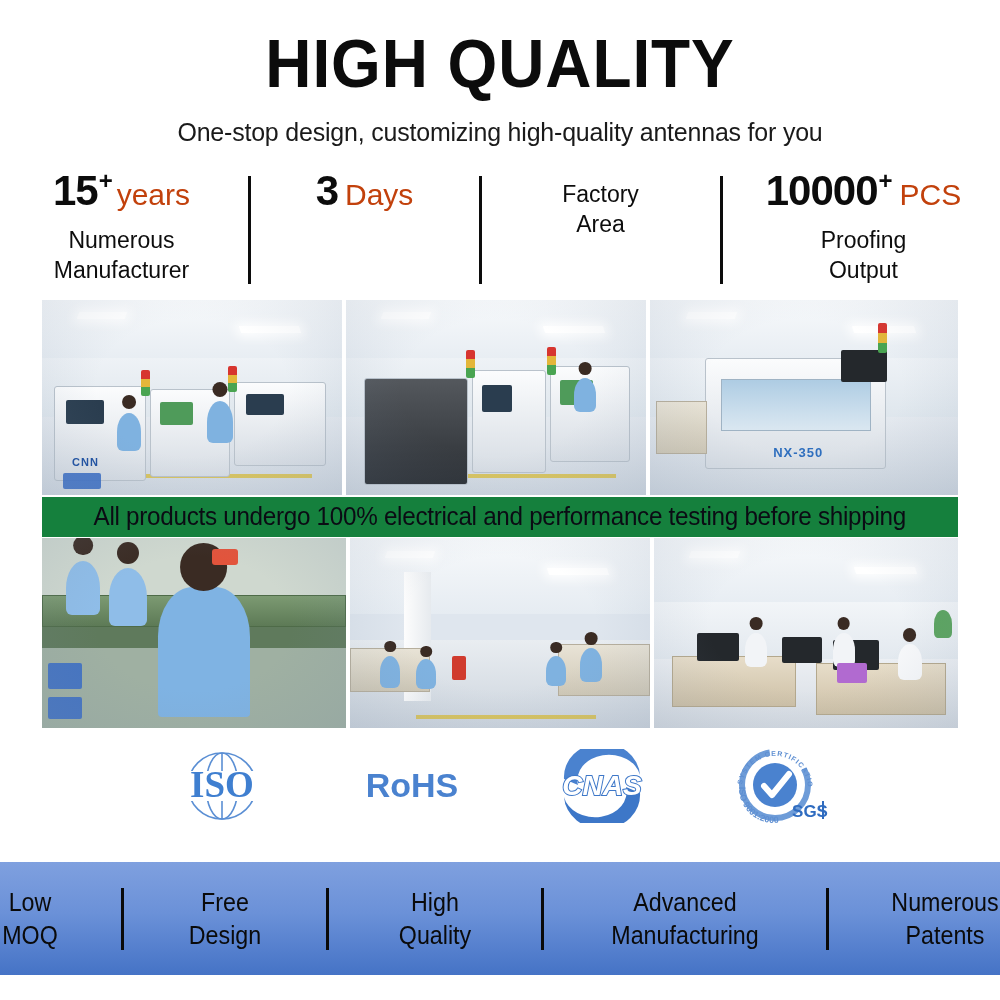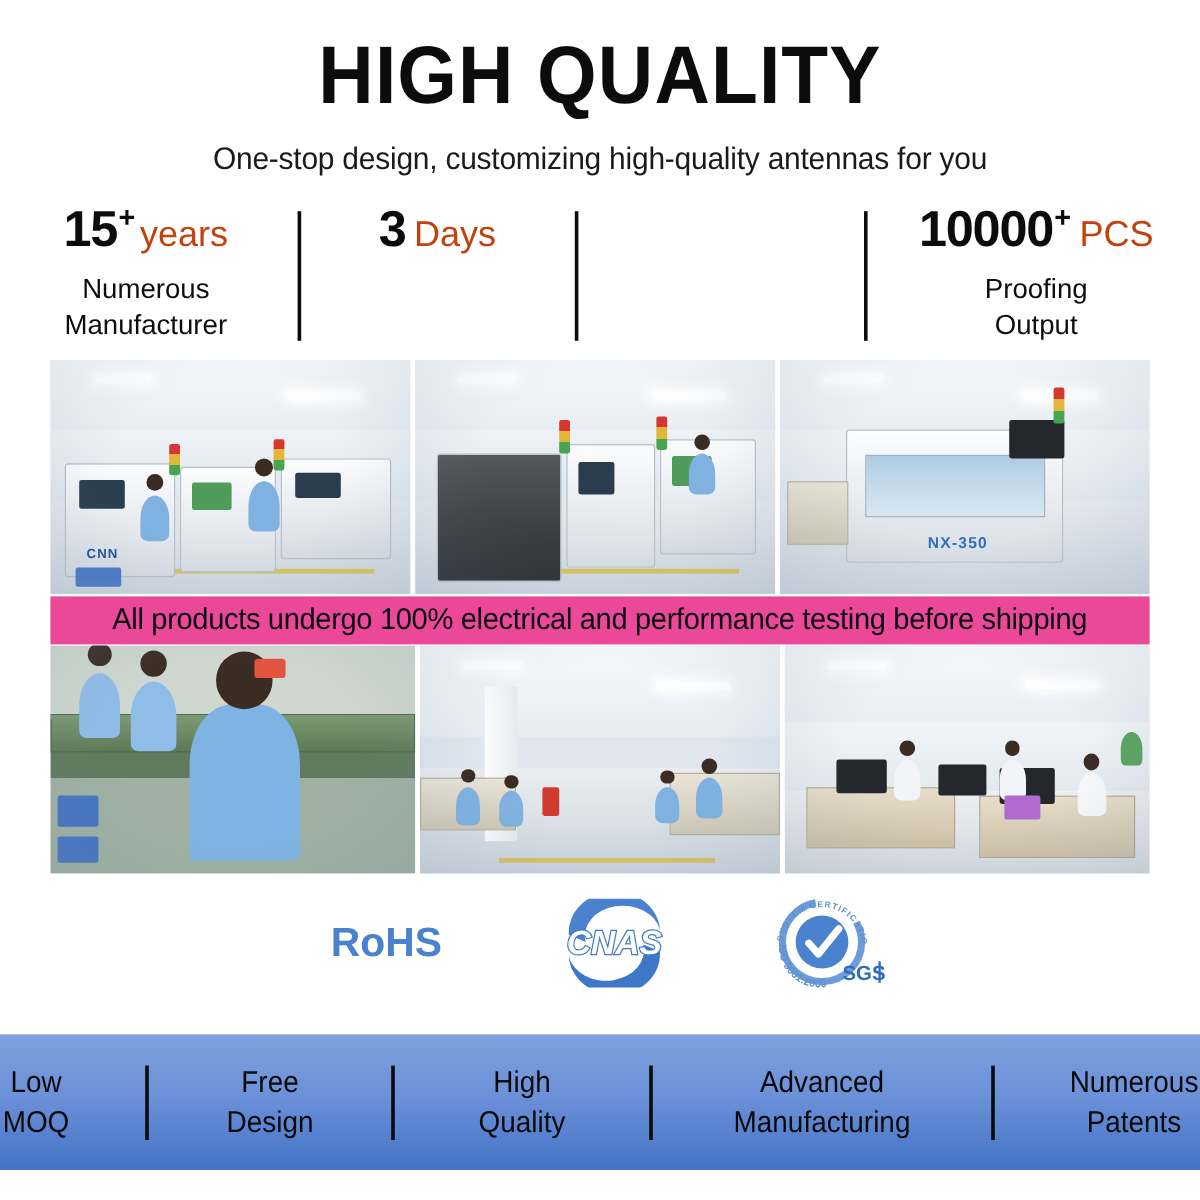--- a/index.html
+++ b/index.html
@@ -216,21 +216,21 @@
     background: radial-gradient(ellipse at 50% 45%, rgba(255,255,255,0) 45%, rgba(120,140,165,0.18) 100%);
   }
 
   
   .overlay-banner {
     position: absolute;
     left: 0;
     right: 0;
     top: 197px;
     height: 40px;
-    background: #ec4899;
+    background: #15803d;
     display: flex;
     align-items: center;
     justify-content: center;
     z-index: 5;
   }
   .overlay-banner .txt {
     font-size: 25px;
     color: #0b0b14;
     letter-spacing: -0.3px;
     white-space: nowrap;
@@ -305,20 +305,22 @@
   <div class="stat-cell w2">
     <div class="stat-head">
       <span class="stat-num">3</span>
       <span class="stat-unit">Days</span>
     </div>
   </div>
 
   <div class="stat-divider"></div>
 
   <div class="stat-cell w3">
+    <div class="stat-label">Factory
+Area</div>
   </div>
 
   <div class="stat-divider"></div>
 
   <div class="stat-cell w4">
     <div class="stat-head">
       <span class="stat-num">10000</span>
       <span class="stat-sup">+</span>
       <span class="stat-unit">PCS</span>
     </div>
@@ -478,20 +480,33 @@
         <div style="position:absolute;right:2%;top:38%;width:18px;height:28px;background:#5ba45f;border-radius:50% 50% 20% 20%;"></div>
       </div>
       <div class="photo-vignette"></div>
     </div>
 
   </div>
 </div>
 
 <div class="certs-row">
 
+  <div class="cert">
+    <svg width="108" height="74" viewBox="0 0 108 74">
+      <g fill="none" stroke="#5b8fd4" stroke-width="1.6">
+        <ellipse cx="54" cy="37" rx="34" ry="33"></ellipse>
+        <ellipse cx="54" cy="37" rx="16" ry="33"></ellipse>
+        <ellipse cx="54" cy="37" rx="30" ry="14"></ellipse>
+        <line x1="20" y1="37" x2="88" y2="37"></line>
+        <line x1="54" y1="4" x2="54" y2="70"></line>
+      </g>
+      <rect x="10" y="22" width="88" height="30" fill="#ffffff"></rect>
+      <text x="54" y="48" text-anchor="middle" font-family="Liberation Serif, serif" font-weight="700" font-size="37" fill="#3f7fd0">ISO</text>
+    </svg>
+  </div>
 
   <div class="cert">
     <svg width="128" height="54" viewBox="0 0 128 54">
       <text x="64" y="38" text-anchor="middle" font-family="Liberation Sans, sans-serif" font-weight="700" font-size="34" fill="#4a82cf">RoHS</text>
     </svg>
   </div>
 
   <div class="cert">
     <svg width="108" height="74" viewBox="0 0 108 74">
       <path d="M16 30 A38 34 0 0 1 92 26 A30 24 0 0 0 30 36 Z" fill="#4a82cf"></path>

